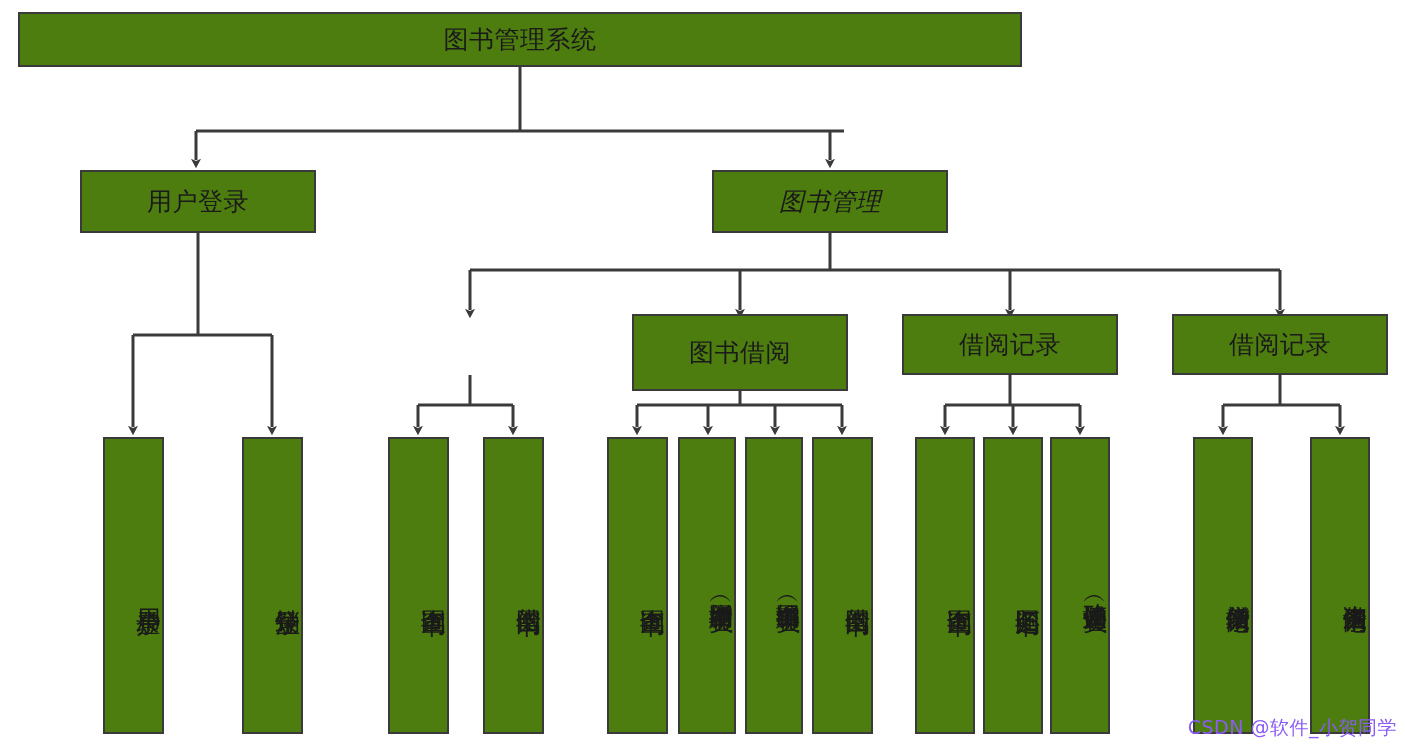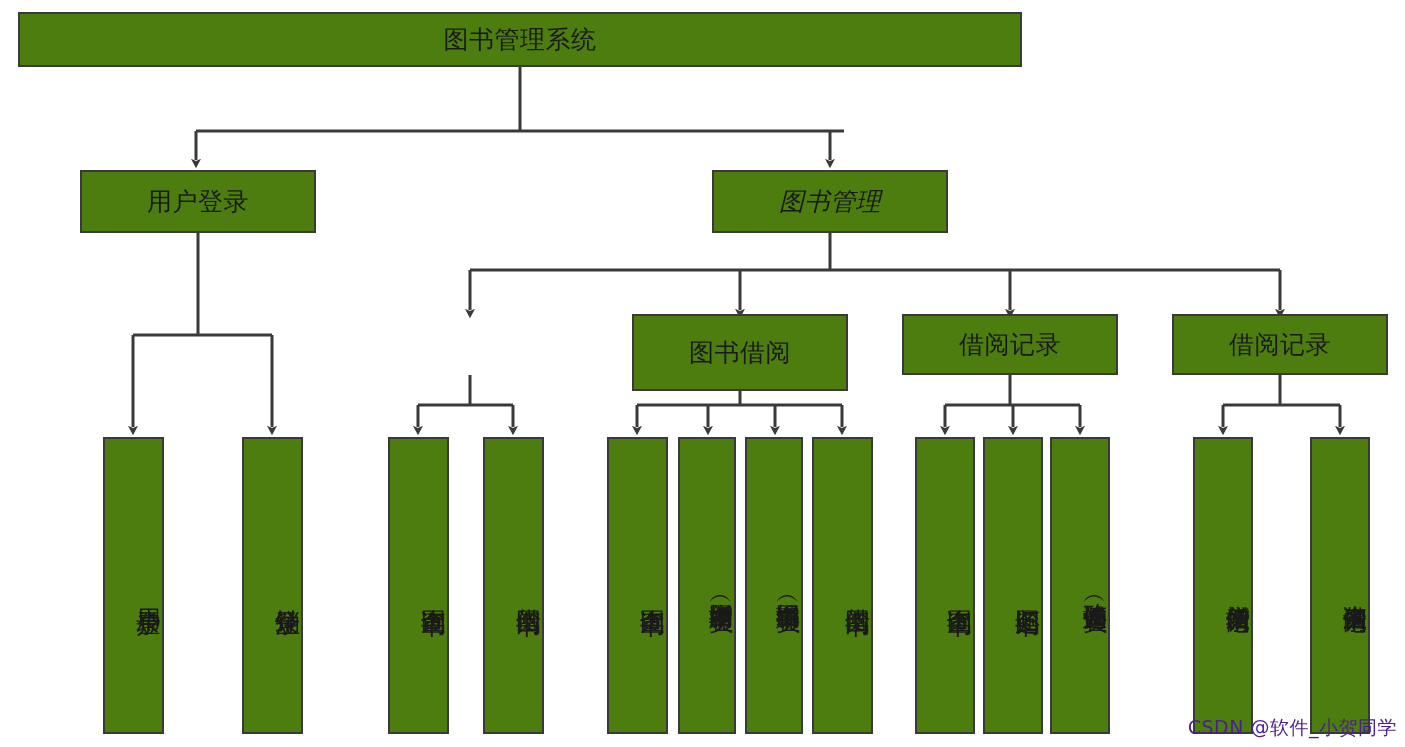--- a/index.html
+++ b/index.html
@@ -58,21 +58,21 @@
   }
   .node-v.tall-text {
     padding-top: 6px;
     font-size: 24px;
   }
   .watermark {
     position: absolute;
     right: 8px;
     bottom: 6px;
     font-size: 19px;
-    color: #4c1d95;
+    color: #8b5cf6;
     letter-spacing: 0.5px;
     white-space: nowrap;
     pointer-events: none;
     font-family: "DejaVu Sans", "Liberation Sans", sans-serif;
   }
 </style>
 </head>
 <body>
 
 <div id="diagram-root">

